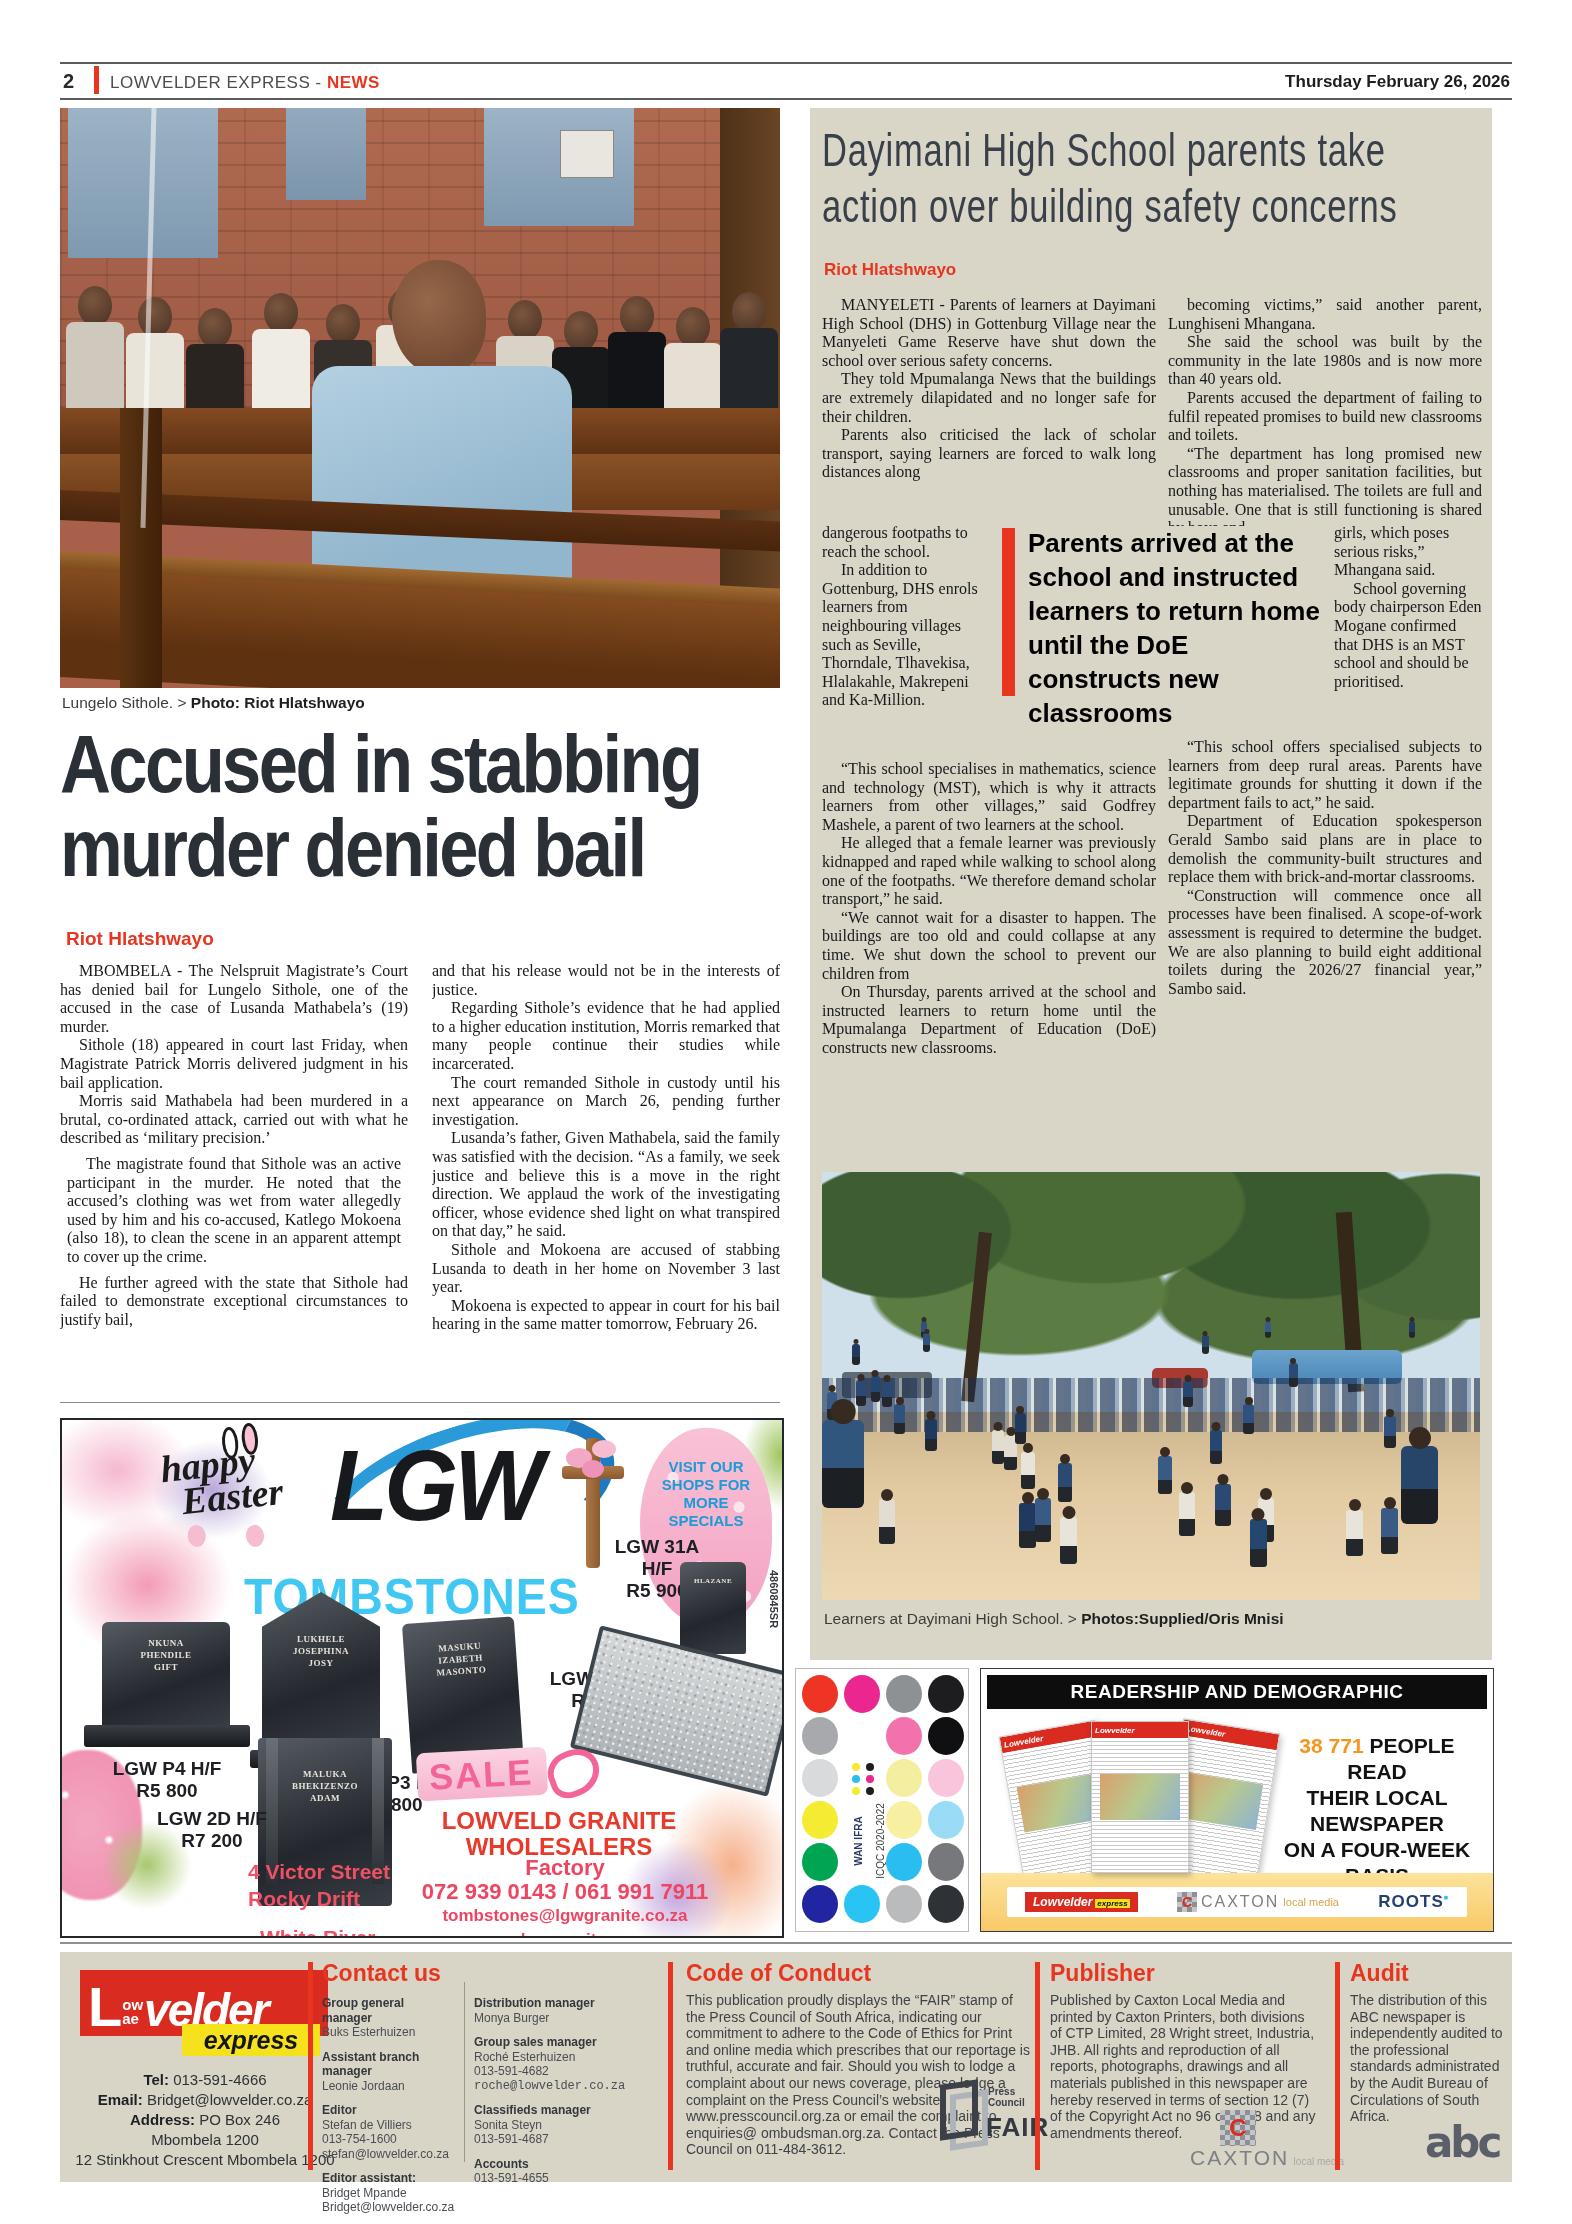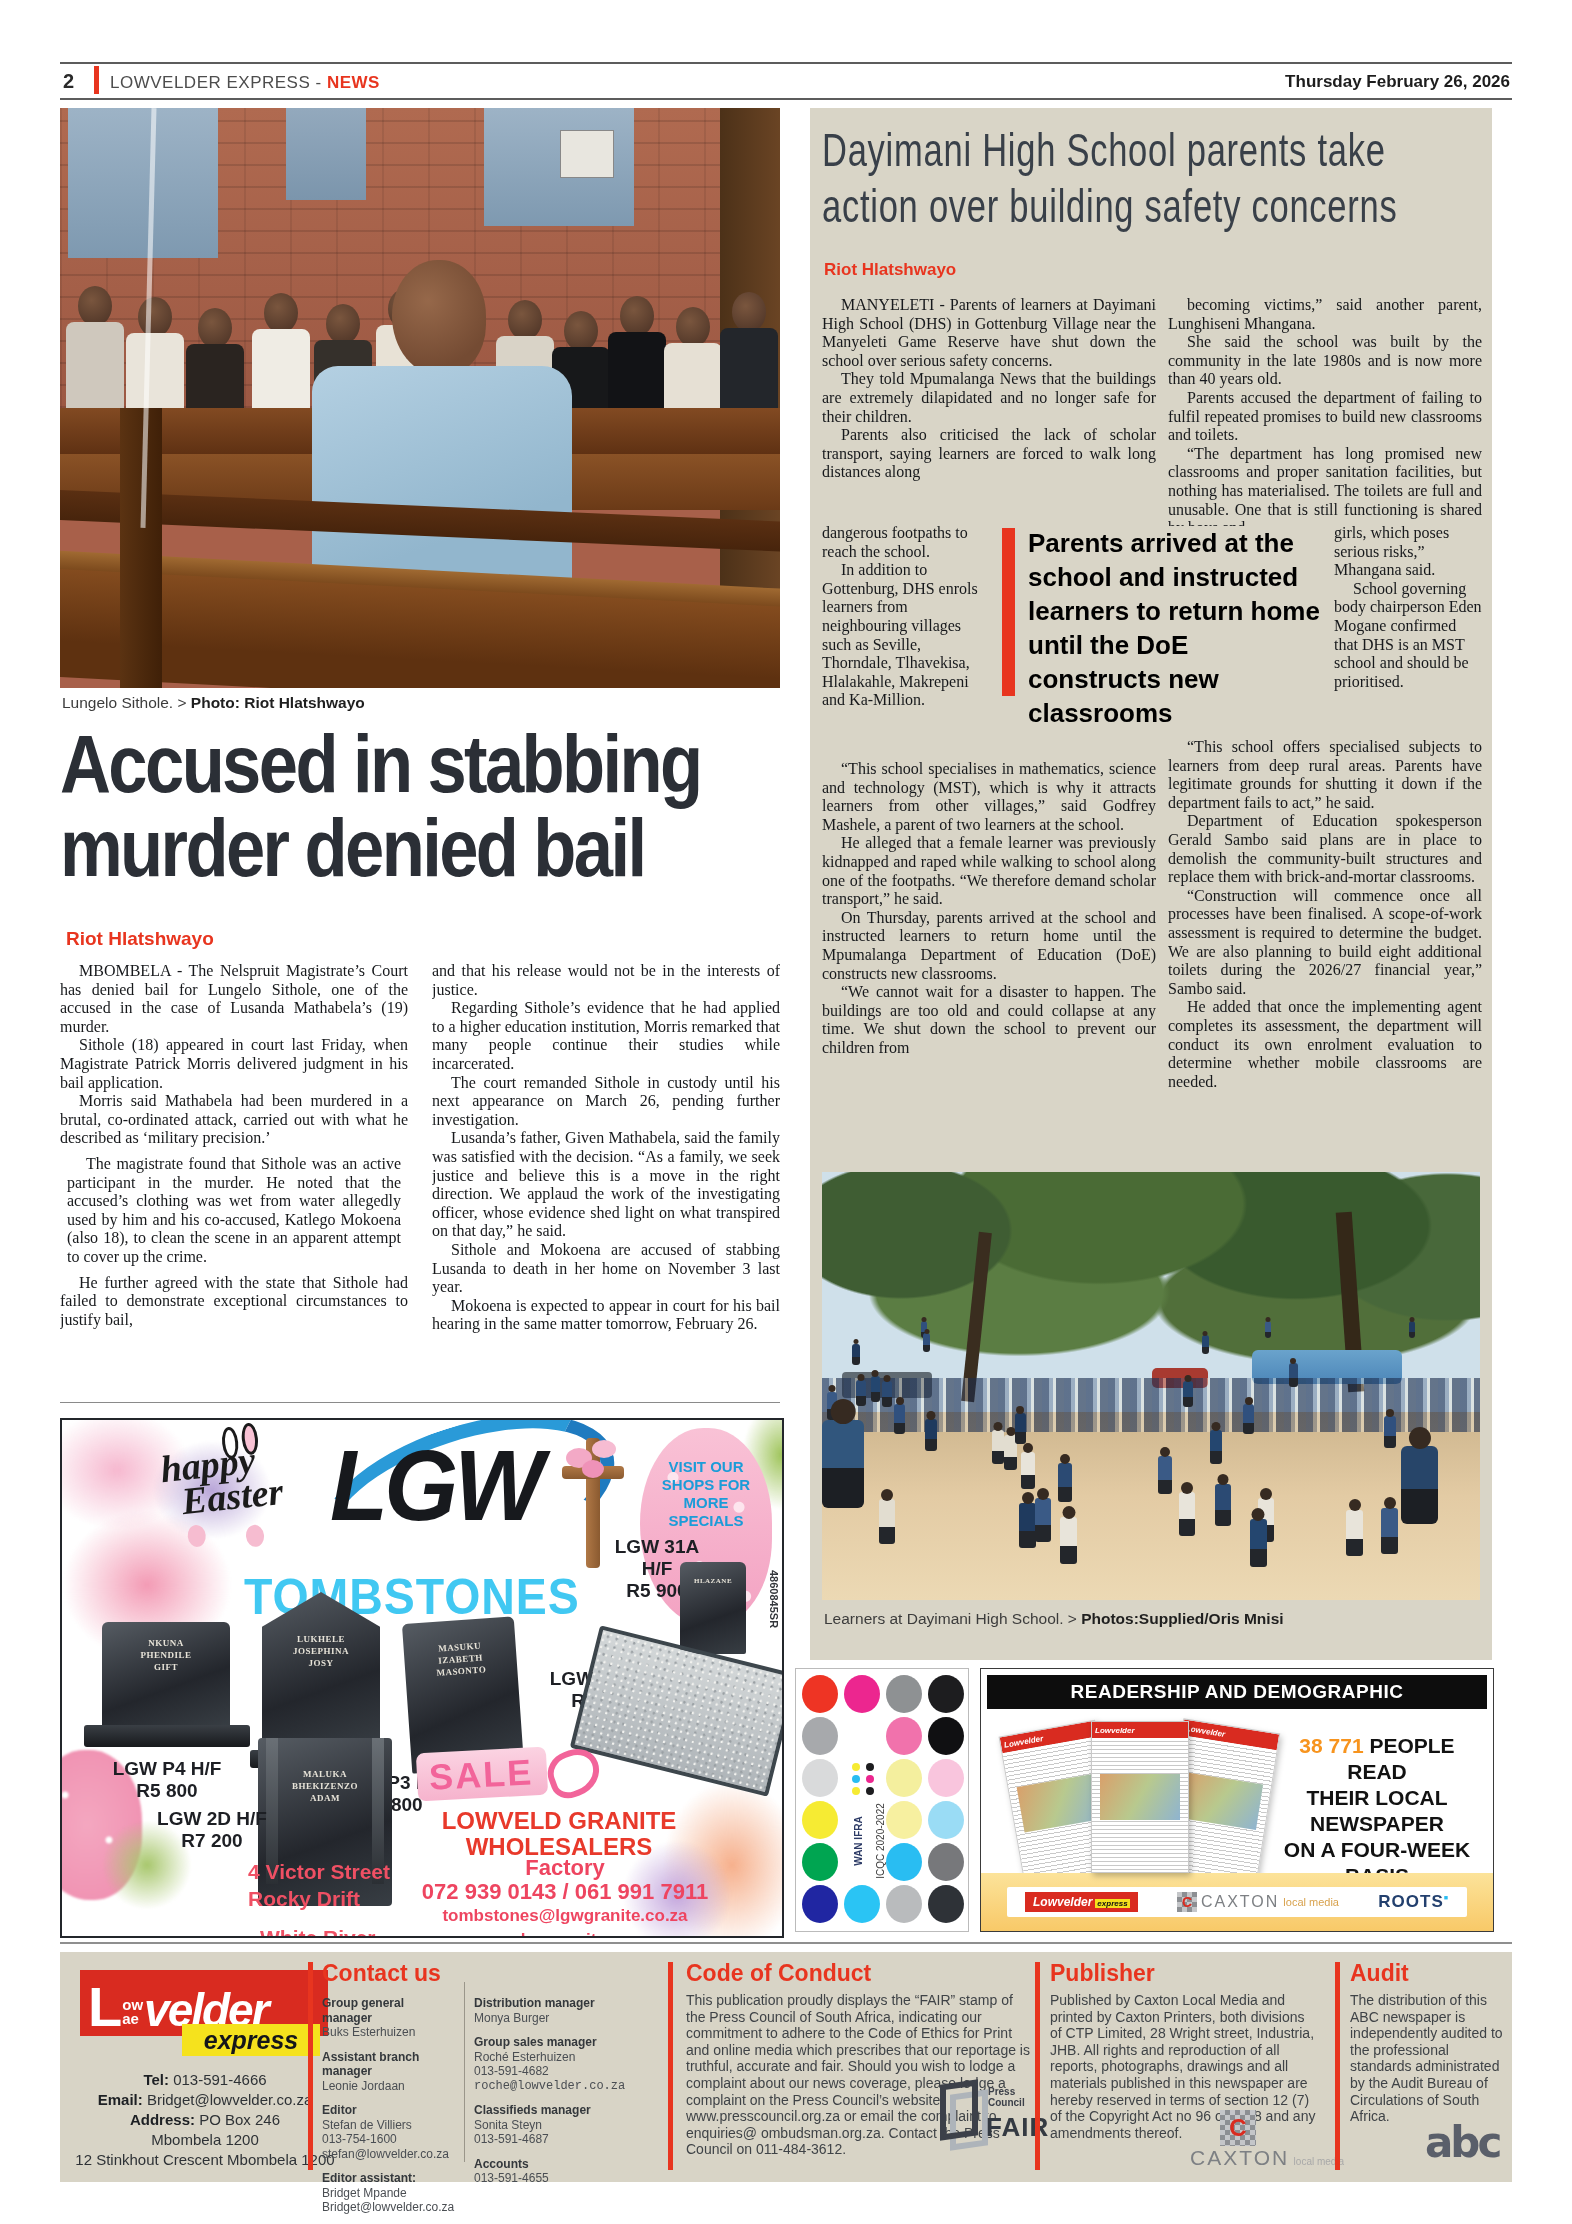--- a/index.html
+++ b/index.html
@@ -246,41 +246,40 @@
       <p class="para" style="margin: 0px;">They told Mpumalanga News that the buildings are extremely dilapidated and no longer safe for their children.</p>
       <p class="para" style="margin: 0px;">Parents also criticised the lack of scholar transport, saying learners are forced to walk long distances along</p>
     </div>
   <div class="abs serifcol narrow" style="left:822px;top:524px;width:172px;max-height:232px;">
       <p class="para ni" style="margin: 0px;">dangerous footpaths to reach the school.</p>
       <p class="para" style="margin: 0px;">In addition to Gottenburg, DHS enrols learners from neighbouring villages such as Seville, Thorndale, Tlhavekisa, Hlalakahle, Makrepeni and Ka-Million.</p>
     </div>
   <div class="abs serifcol" style="left:822px;top:760px;width:334px;max-height:400px;">
       <p class="para" style="margin: 0px;">“This school specialises in mathematics, science and technology (MST), which is why it attracts learners from other villages,” said Godfrey Mashele, a parent of two learners at the school.</p>
       <p class="para" style="margin: 0px;">He alleged that a female learner was previously kidnapped and raped while walking to school along one of the footpaths. “We therefore demand scholar transport,” he said.</p>
+      <p class="para" style="margin: 0px;">“We cannot wait for a disaster to happen. The buildings are too old and could collapse at any time. We shut down the school to prevent our children from</p>
       <p class="para" style="margin: 0px;">On Thursday, parents arrived at the school and instructed learners to return home until the Mpumalanga Department of Education (DoE) constructs new classrooms.</p>
-      <p class="para" style="margin: 0px;">“We cannot wait for a disaster to happen. The buildings are too old and could collapse at any time. We shut down the school to prevent our children from</p>
     </div>
 
   <div class="redbar" style="left:1002px;top:528px;width:13px;height:168px;"></div>
   <div class="abs quote" style="left:1028px;top:526px;width:300px;">Parents arrived at the school and instructed learners to return home until the DoE constructs new classrooms</div>
   <div class="abs serifcol" style="left:1168px;top:296px;width:314px;max-height:230px;">
       <p class="para" style="margin: 0px;">becoming victims,” said another parent, Lunghiseni Mhangana.</p>
       <p class="para" style="margin: 0px;">She said the school was built by the community in the late 1980s and is now more than 40 years old.</p>
       <p class="para" style="margin: 0px;">Parents accused the department of failing to fulfil repeated promises to build new classrooms and toilets.</p>
       <p class="para" style="margin: 0px;">“The department has long promised new classrooms and proper sanitation facilities, but nothing has materialised. The toilets are full and unusable. One that is still functioning is shared by boys and</p>
     </div>
   <div class="abs serifcol narrow" style="left:1334px;top:524px;width:150px;max-height:212px;">
       <p class="para ni" style="margin: 0px;">girls, which poses serious risks,” Mhangana said.</p>
       <p class="para" style="margin: 0px;">School governing body chairperson Eden Mogane confirmed that DHS is an MST school and should be prioritised.</p>
     </div>
   <div class="abs serifcol" style="left:1168px;top:738px;width:314px;max-height:420px;">
       <p class="para" style="margin: 0px;">“This school offers specialised subjects to learners from deep rural areas. Parents have legitimate grounds for shutting it down if the department fails to act,” he said.</p>
       <p class="para" style="margin: 0px;">Department of Education spokesperson Gerald Sambo said plans are in place to demolish the community-built structures and replace them with brick-and-mortar classrooms.</p>
       <p class="para" style="margin: 0px;">“Construction will commence once all processes have been finalised. A scope-of-work assessment is required to determine the budget. We are also planning to build eight additional toilets during the 2026/27 financial year,” Sambo said.</p>
-      <p class="para" style="margin: 0px;">He added that once the implementing agent completes its assessment, the department will conduct its own enrolment evaluation to determine whether mobile classrooms are needed.</p>
     </div>
 
   <div class="photo" id="school-photo" style="left:822px;top:1172px;width:658px;height:428px;background:#cfe0ea;">
     <div class="abs" style="left:0;top:0;width:100%;height:268px;background:
       radial-gradient(ellipse 180px 110px at 12% 22%, #3f5d33 60%, transparent 62%),
       radial-gradient(ellipse 240px 130px at 42% 12%, #4a6b35 60%, transparent 62%),
       radial-gradient(ellipse 220px 120px at 72% 20%, #395a2e 60%, transparent 62%),
       radial-gradient(ellipse 200px 120px at 95% 28%, #48683a 60%, transparent 62%),
       radial-gradient(ellipse 260px 110px at 30% 45%, #5b7d43 55%, transparent 58%),
       radial-gradient(ellipse 280px 110px at 75% 48%, #516f3a 55%, transparent 58%);"></div>

